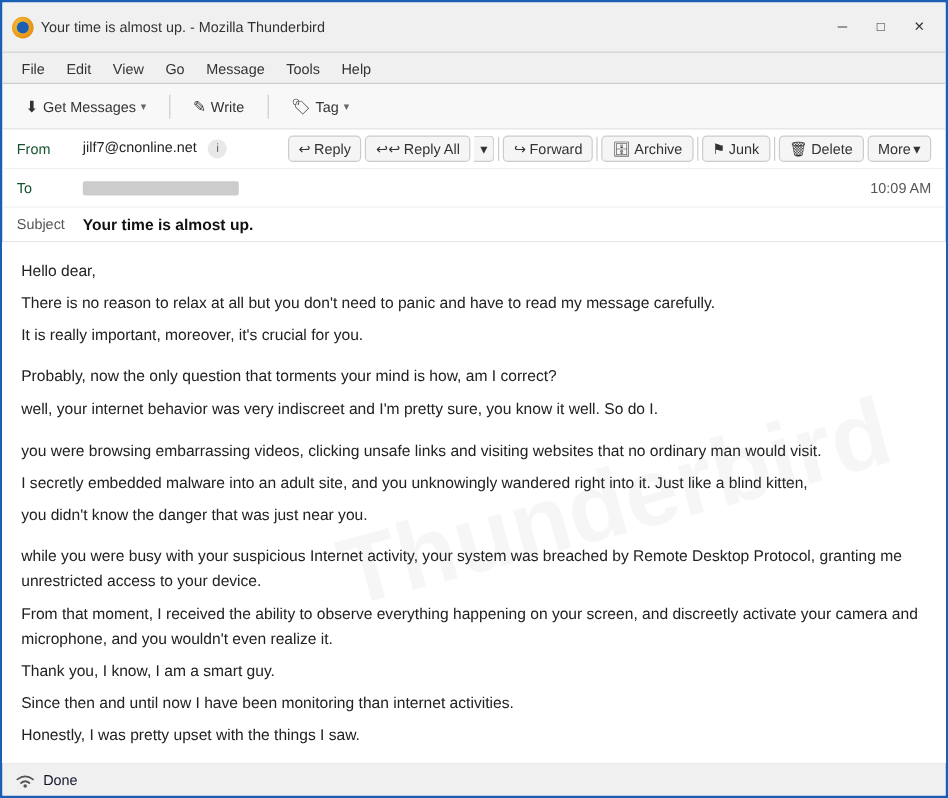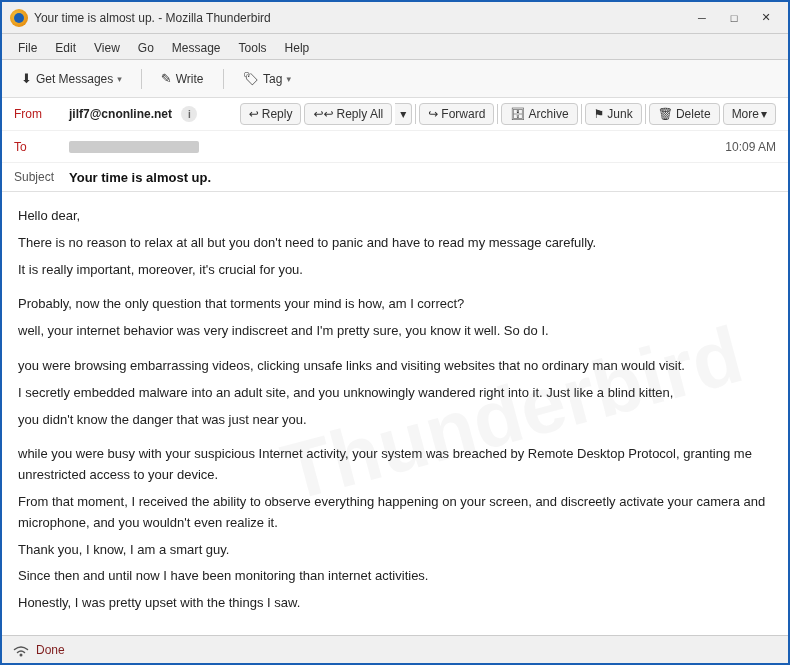--- a/index.html
+++ b/index.html
@@ -15,21 +15,21 @@
       flex-direction: column;
     }
 
     
     .title-bar {
       background: #f0f0f0;
       display: flex;
       align-items: center;
       justify-content: space-between;
       padding: 4px 8px;
-      height: 32px;
+      height: 42px;
       border-bottom: 1px solid #ccc;
     }
     .title-bar-left {
       display: flex;
       align-items: center;
       gap: 6px;
     }
     .app-icon {
       width: 18px;
       height: 18px;
@@ -115,30 +115,29 @@
     }
     .email-header-row {
       display: flex;
       align-items: center;
       padding: 5px 12px;
       border-bottom: 1px solid #f0f0f0;
       min-height: 32px;
     }
     .email-header-row:last-child { border-bottom: none; }
     .field-label {
-      color: #b91c1c;
+      color: #14532d;
       font-size: 12px;
       width: 55px;
       flex-shrink: 0;
     }
     .field-value {
       font-size: 12px;
       color: #222;
       flex: 1;
-      font-weight: bold;
     }
     .email-actions {
       display: flex;
       align-items: center;
       gap: 3px;
       margin-left: auto;
     }
     .action-btn {
       display: flex;
       align-items: center;
@@ -243,21 +242,21 @@
       padding: 0 10px;
       gap: 6px;
     }
     .wifi-icon {
       display: flex;
       align-items: center;
       gap: 2px;
     }
     .status-text {
       font-size: 12px;
-      color: #7f1d1d;
+      color: #0f172a;
     }
 
     
     .more-btn {
       display: flex;
       align-items: flex-start;
       gap: 2px;
       padding: 3px 8px;
       font-size: 12px;
       color: #333;

